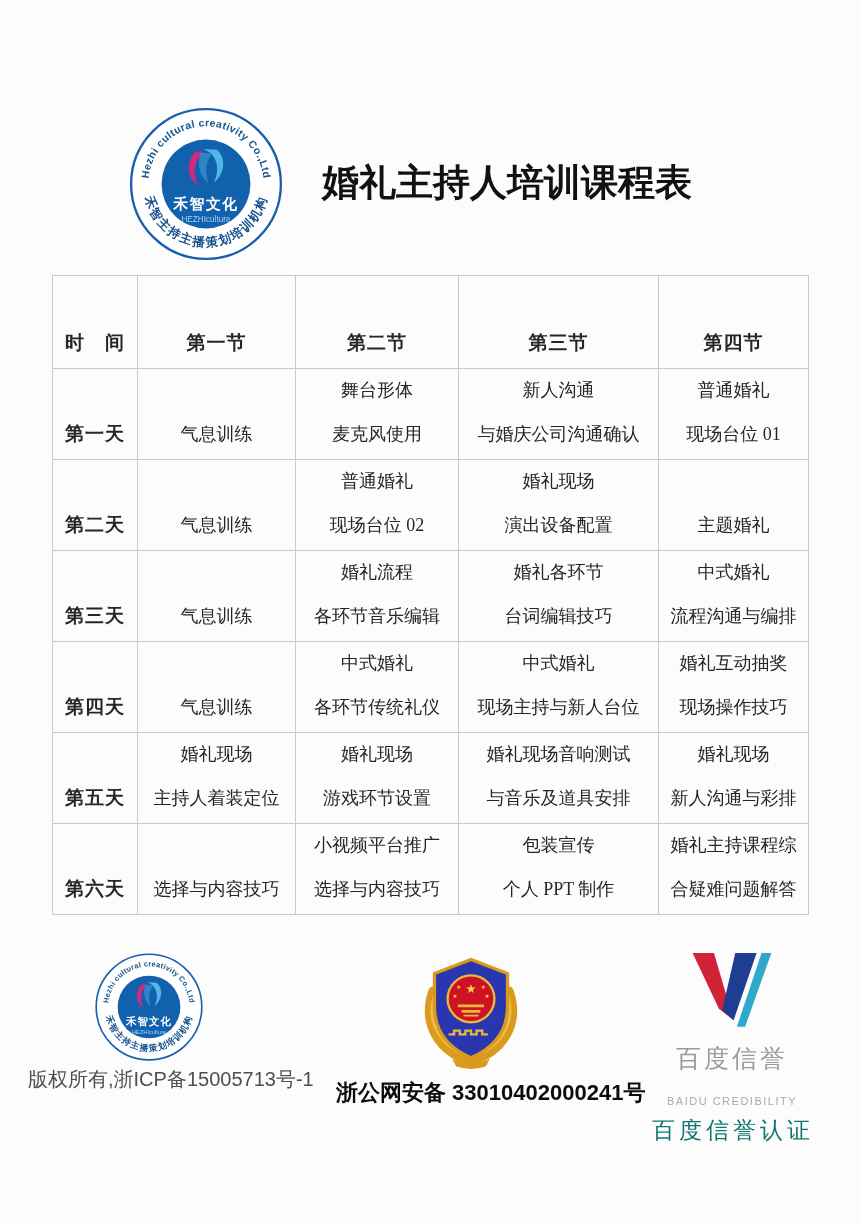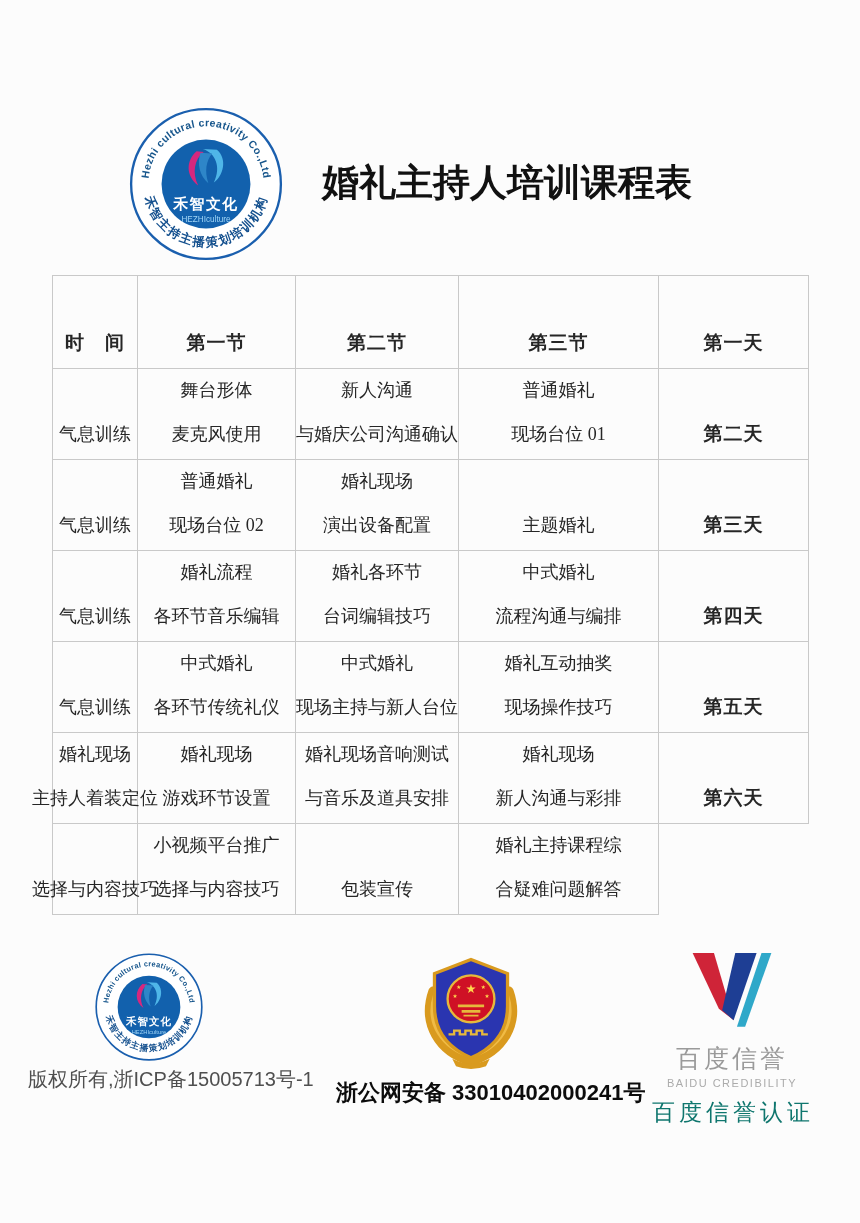--- a/index.html
+++ b/index.html
@@ -46,21 +46,21 @@
     font-size:22px;font-weight:700;color:#0c0c0c;white-space:nowrap;
   }
   .baidu{position:absolute;left:652px;top:948px;width:160px;text-align:center;}
   .baidu-v{width:122px;height:82px;margin:0 auto;display:block;}
   .baidu-cn{
     font-family:"Liberation Sans","DejaVu Sans",sans-serif;
     font-size:25px;color:#9a9a9a;letter-spacing:3px;margin-top:12px;
   }
   .baidu-en{
     font-family:"Liberation Sans","DejaVu Sans",sans-serif;
-    font-size:11px;color:#ababab;letter-spacing:1.5px;margin-top:2px;
+    font-size:11px;color:#ababab;letter-spacing:1.5px;margin-top:20px;
   }
   .baidu-cert{
     font-family:"Liberation Sans","DejaVu Sans",sans-serif;
     font-size:23px;color:#0f766e;letter-spacing:4px;margin-top:8px;
     white-space:nowrap;
   }
 </style>
 </head>
 <body>
 
@@ -93,20 +93,23 @@
     </div>
   <div class="cell hcell">
       <div class="line">第一节</div>
     </div>
   <div class="cell hcell">
       <div class="line">第二节</div>
     </div>
   <div class="cell hcell">
       <div class="line">第三节</div>
     </div>
+  <div class="cell hcell">
+      <div class="line">第四节</div>
+    </div>
 
   <div class="cell day">
       <div class="line">第一天</div>
     </div>
   <div class="cell">
       <div class="line">气息训练</div>
     </div>
   <div class="cell">
       <div class="line">舞台形体</div>
       <div class="line">麦克风使用</div>
@@ -201,20 +204,21 @@
     </div>
   <div class="cell">
       <div class="line">选择与内容技巧</div>
     </div>
   <div class="cell">
       <div class="line">小视频平台推广</div>
       <div class="line">选择与内容技巧</div>
     </div>
   <div class="cell">
       <div class="line">包装宣传</div>
+      <div class="line">个人 PPT 制作</div>
     </div>
   <div class="cell">
       <div class="line">婚礼主持课程综</div>
       <div class="line">合疑难问题解答</div>
     </div>
 </div>
 
 <svg class="logo-bottom" viewBox="0 0 200 200">
   <circle cx="100" cy="100" r="96" fill="#ffffff" stroke="#1a5fae" stroke-width="3"></circle>
   <circle cx="100" cy="100" r="57" fill="#1261ad"></circle>

